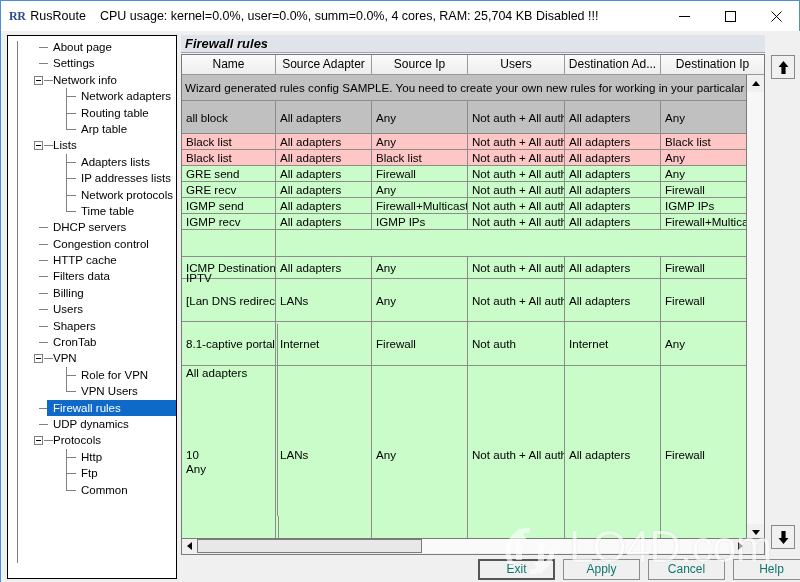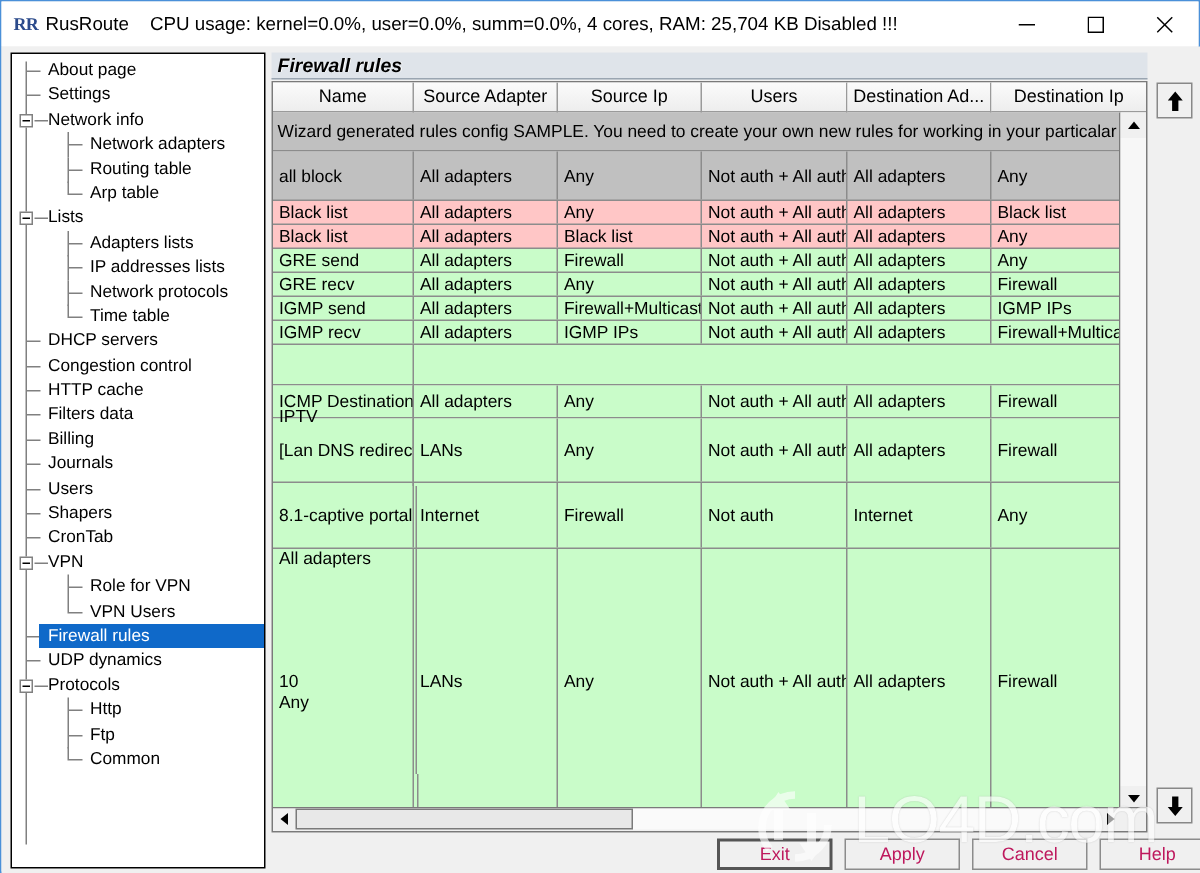--- a/index.html
+++ b/index.html
@@ -70,21 +70,21 @@
   
   .tree-panel {
     position: absolute;
     left: 6px; top: 4px;
     width: 170px; height: 544px;
     background: #ffffff;
     border: 1px solid #000;
     box-sizing: border-box;
     overflow: hidden;
   }
-  .tree-inner { position: relative; padding-top: 3px; }
+  .tree-inner { position: relative; padding-top: 3px; margin-left: 21px; }
   .tree-row {
     position: relative;
     height: 16.4px;
     line-height: 16.4px;
     font-size: 11.5px;
     color: #000;
     white-space: nowrap;
     cursor: default;
   }
   .tree-row .lbl { position: absolute; top: 0; }
@@ -336,21 +336,21 @@
     width: 584px; height: 27px;
   }
   .btn {
     position: absolute;
     top: 3px;
     height: 21px;
     background: #f0f0f0;
     border: 1px solid #8c8c8c;
     box-sizing: border-box;
     font-size: 12px;
-    color: #be185d;
+    color: #0f766e;
     text-align: center;
     line-height: 19px;
     cursor: default;
   }
   .btn.exit   { left: 297px; width: 77px; border: 2px solid #555; line-height: 17px; }
   .btn.apply  { left: 382px; width: 77px; }
   .btn.cancel { left: 467px; width: 77px; }
   .btn.help   { left: 552px; width: 77px; }
 
   
@@ -481,24 +481,20 @@
           <div class="tree-row">
             <span class="dash" style="left: 10px;"></span>
             <span class="lbl" style="left: 24px;">Filters data</span>
           </div>
           <div class="tree-row">
             <span class="dash" style="left: 10px;"></span>
             <span class="lbl" style="left: 24px;">Billing</span>
           </div>
           <div class="tree-row">
             <span class="dash" style="left: 10px;"></span>
-            <span class="lbl" style="left: 24px;">Journals</span>
-          </div>
-          <div class="tree-row">
-            <span class="dash" style="left: 10px;"></span>
             <span class="lbl" style="left: 24px;">Users</span>
           </div>
           <div class="tree-row">
             <span class="dash" style="left: 10px;"></span>
             <span class="lbl" style="left: 24px;">Shapers</span>
           </div>
           <div class="tree-row">
             <span class="dash" style="left: 10px;"></span>
             <span class="lbl" style="left: 24px;">CronTab</span>
           </div>

